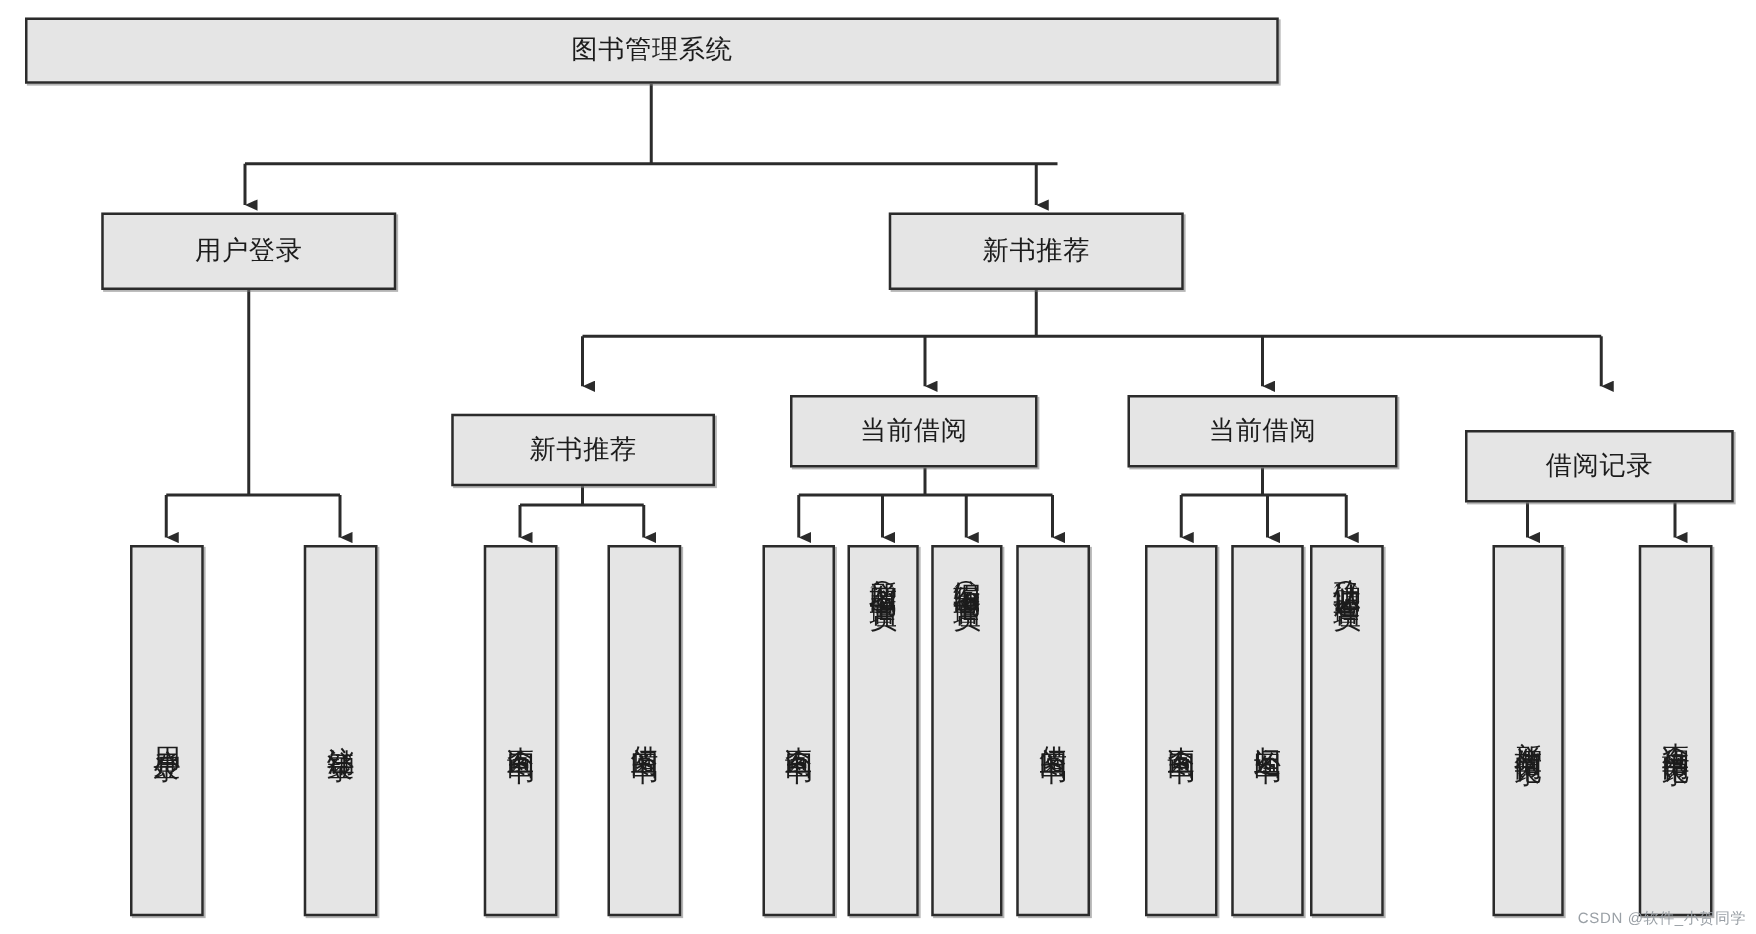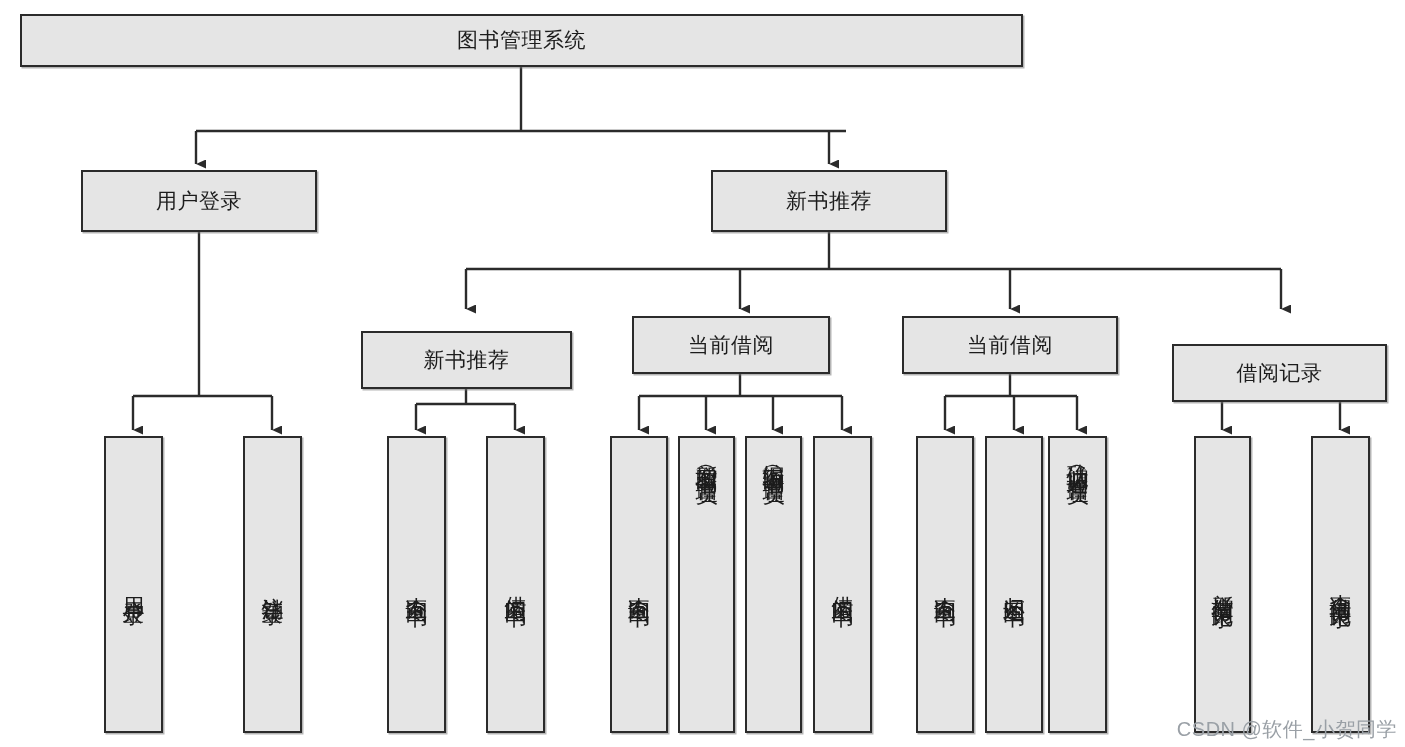--- a/index.html
+++ b/index.html
@@ -60,21 +60,21 @@
     white-space: nowrap;
   }
   .node.leaf.centered {
     align-items: center;
     padding-top: 0;
   }
   #watermark {
     position: absolute;
     right: 8px;
     bottom: 4px;
-    font-size: 20px;
+    font-size: 12px;
     color: #9aa0a6;
     letter-spacing: 0.5px;
     white-space: nowrap;
     pointer-events: none;
   }
 </style>
 </head>
 <body>
 
 <div id="diagram-root">

